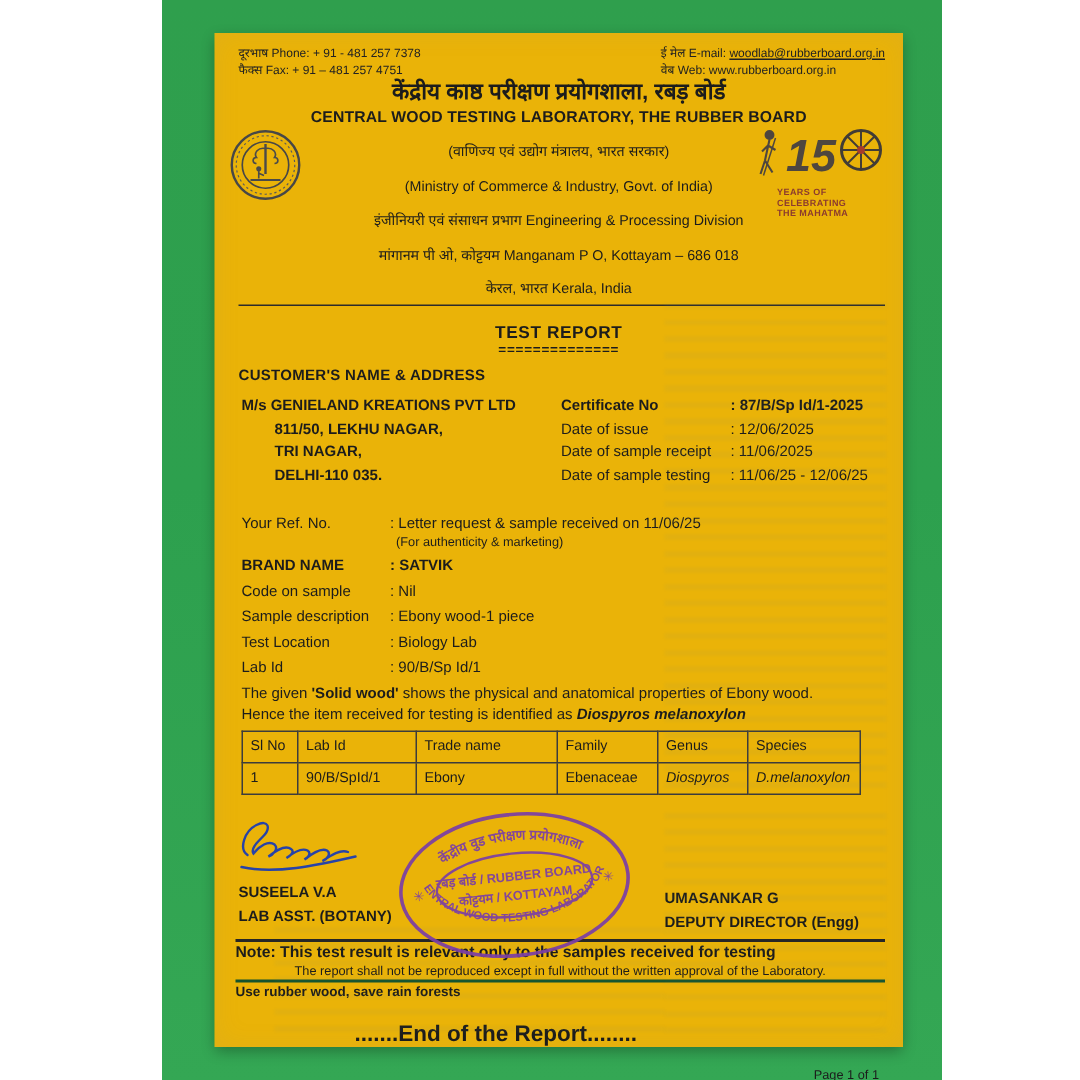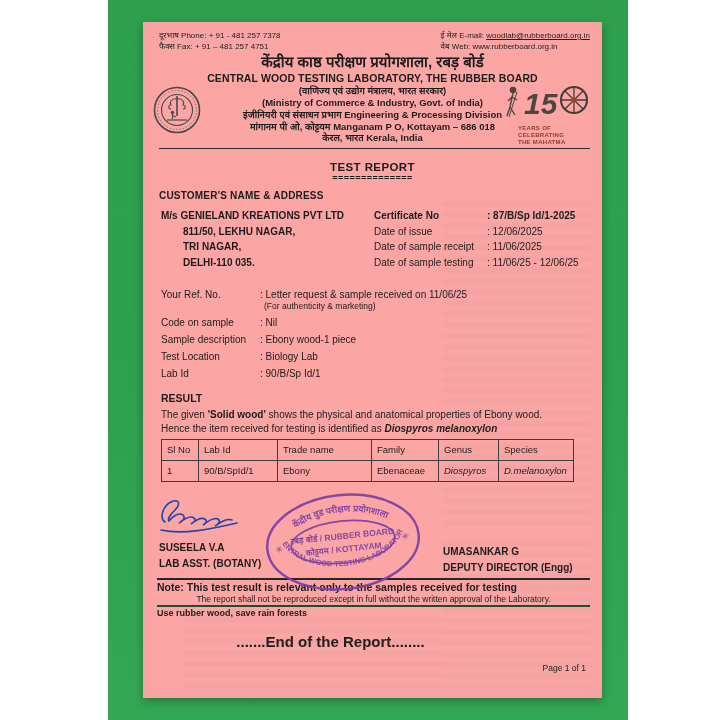--- a/index.html
+++ b/index.html
@@ -8,39 +8,39 @@
     background:#ffffff;
     font-family:"Liberation Sans","DejaVu Sans",sans-serif;
     color:#1c1c1c;
   }
   .green-mat{
     position:absolute;left:108px;top:0;width:520px;height:720px;
     background:linear-gradient(180deg,#2f9f4d 0%,#2da04e 45%,#34a754 100%);
   }
   .paper{
     position:absolute;left:143px;top:22px;width:459px;height:676px;
-    background:#fca5a5;
+    background:#eab308;
     box-shadow:0 3px 9px rgba(0,0,0,0.30), inset 0 0 18px rgba(150,150,140,0.12);
   }
   
   .bleed{
     position:absolute;pointer-events:none;opacity:0.5;filter:blur(1.2px);
     background:repeating-linear-gradient(180deg, rgba(110,140,120,0.13) 0 4px, transparent 4px 11px);
   }
   .bleed.b1{left:300px;top:180px;width:148px;height:330px;}
   .bleed.b2{left:40px;top:596px;width:260px;height:70px;}
   .bleed.b3{left:300px;top:520px;width:148px;height:150px;}
 
   .contacts{display:flex;justify-content:space-between;padding:8px 12px 0 16px;font-size:8px;line-height:1.4;color:#222;}
   .contacts .right{}
   .email-underline{text-decoration:underline;}
 
   .org-hindi{text-align:center;font-size:15px;font-weight:bold;margin-top:1px;line-height:1.2;}
   .org-english{text-align:center;font-size:10.5px;font-weight:bold;line-height:1.2;margin-top:1px;letter-spacing:0.1px;}
-  .org-line{text-align:center;font-size:9.5px;font-weight:bold;line-height:1.25;margin-top:0;}
+  .org-line{text-align:center;font-size:9.5px;font-weight:normal;line-height:1.25;margin-top:11px;}
 
   .emblem{position:absolute;left:10px;top:64px;}
   .logo150{position:absolute;right:12px;top:62px;width:86px;text-align:left;}
   .logo150 .caption{font-size:6px;font-weight:bold;color:#8c3b2e;line-height:1.15;letter-spacing:0.3px;margin-left:14px;margin-top:-3px;}
 
   .header-rule{border-top:1.6px solid #2b2b2b;margin:4px 12px 0 16px;}
 
   .report-title{text-align:center;font-weight:bold;font-size:11.5px;margin-top:12px;letter-spacing:0.4px;line-height:1.2;}
   .report-title-underline{text-align:center;font-size:9px;font-weight:bold;letter-spacing:0.5px;line-height:0.8;margin-top:0;}
 
@@ -183,39 +183,42 @@
   </div>
 
   <div class="fields">
     <div class="field-row">
       <div class="field-label">Your Ref. No.</div>
       <div>
         <div>: Letter request &amp; sample received on 11/06/25</div>
         <div class="field-note">(For authenticity &amp; marketing)</div>
       </div>
     </div>
+    <div class="field-row bold">
+      <div class="field-label">BRAND NAME</div>
+      <div>: SATVIK</div>
+    </div>
     <div class="field-row">
       <div class="field-label">Code on sample</div>
       <div>: Nil</div>
     </div>
     <div class="field-row">
       <div class="field-label">Sample description</div>
       <div>: Ebony wood-1 piece</div>
     </div>
     <div class="field-row">
       <div class="field-label">Test Location</div>
       <div>: Biology Lab</div>
     </div>
     <div class="field-row">
       <div class="field-label">Lab Id</div>
       <div>: 90/B/Sp Id/1</div>
     </div>
   </div>
 
-  <div class="result-heading">RESULT</div>
   <div class="result-para">
     <span>The given </span><span class="bold">'Solid wood'</span><span> shows the physical and anatomical properties of Ebony wood.</span><br>
     <span>Hence the item received for testing is identified as </span><span class="bold-italic">Diospyros melanoxylon</span>
   </div>
 
   <table class="result-table">
     <colgroup>
       <col style="width:37px">
         <col style="width:79px">
         <col style="width:94px">

